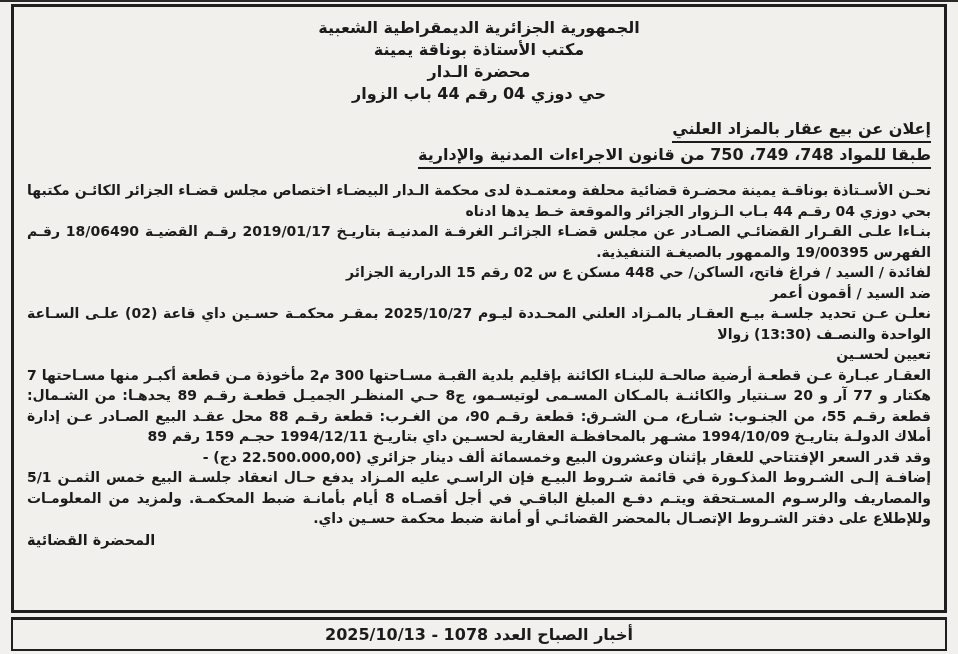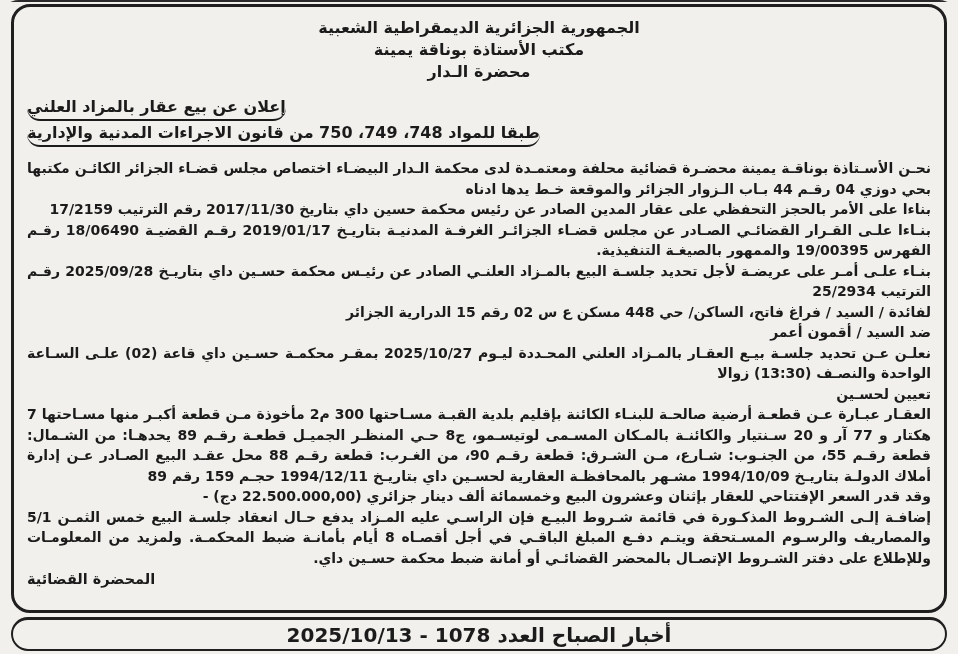--- a/index.html
+++ b/index.html
@@ -1,20 +1,20 @@
 <!DOCTYPE html>
 <html dir="rtl" lang="ar" style="--paper: #f1f0ec; --ink: #1b1b1b; --border: #1f1f1f;"><head>
 <meta charset="utf-8">
 <style>
   :root{
     --paper:#f1f0ec;
     --ink:#1b1b1b;
     --border:#1f1f1f;
   }
-  *{margin:0;padding:0;box-sizing:border-box;border-radius:19px;}
+  *{margin:0;padding:0;box-sizing:border-box;}
   html,body{width:958px;height:654px;overflow:hidden;}
   body{
     background:var(--paper);
     color:var(--ink);
     font-family:"DejaVu Sans", sans-serif;
     font-weight:bold;
     direction:rtl;
     position:relative;
   }
   .scan-top-line{
@@ -29,21 +29,21 @@
     padding:10px 13px 0 13px;
   }
   .doc-header{
     text-align:center;
     font-size:16px;
     line-height:22px;
     letter-spacing:0;
   }
   .title-block{
     margin-top:12px;
-    text-align:left;
+    text-align:right;
     font-size:16px;
     line-height:23px;
   }
   .title-block .u{
     display:inline-block;
     border-bottom:2px solid var(--ink);
     padding-bottom:1px;
   }
   .doc-body{
     margin-top:11px;
@@ -60,47 +60,46 @@
     margin-top:1px;
     font-size:14.5px;
   }
   .footer-box{
     position:absolute;
     left:11px;top:617px;
     width:936px;height:34px;
     border:2px solid var(--border);
     border-top:3px solid var(--border);
     display:flex;align-items:center;justify-content:center;
-    font-size:20px;
+    font-size:16px;
     background:var(--paper);
   }
 </style>
 </head>
 <body>
 
 <div class="scan-top-line"></div>
 
 <div class="doc-box">
 
   <header class="doc-header">
     <div>الجمهورية الجزائرية الديمقراطية الشعبية</div>
     <div>مكتب الأستاذة بوناقة يمينة</div>
     <div>محضرة الـدار</div>
+    <div>حي دوزي 04 رقم 44 باب الزوار</div>
   </header>
 
   <div class="title-block">
     <div><span class="u">إعلان عن بيع عقار بالمزاد العلني</span></div>
     <div><span class="u">طبقا للمواد 748، 749، 750 من قانون الاجراءات المدنية والإدارية</span></div>
   </div>
 
   <div class="doc-body">
     <p>نحـن الأسـتاذة بوناقـة يمينة محضـرة قضائية محلفة ومعتمـدة لدى محكمة الـدار البيضـاء اختصاص مجلس قضـاء الجزائر الكائـن مكتبها بحي دوزي 04 رقـم 44 بـاب الـزوار الجزائر والموقعة خـط يدها ادناه</p>
-    <p>بناءا على الأمر بالحجز التحفظي على عقار المدين الصادر عن رئيس محكمة حسين داي بتاريخ 2017/11/30 رقم الترتيب 17/2159</p>
     <p>بنـاءا علـى القـرار القضائـي الصـادر عن مجلس قضـاء الجزائـر الغرفـة المدنيـة بتاريـخ 2019/01/17 رقـم القضيـة 18/06490 رقـم الفهرس 19/00395 والممهور بالصيغـة التنفيذية.</p>
-    <p>بنـاء علـى أمـر على عريضـة لأجل تحديد جلسـة البيع بالمـزاد العلنـي الصادر عن رئيـس محكمة حسـين داي بتاريـخ 2025/09/28 رقـم الترتيب 25/2934</p>
     <p>لفائدة / السيد / فراغ فاتح، الساكن/ حي 448 مسكن ع س 02 رقم 15 الدرارية الجزائر</p>
     <p>ضد السيد / أقمون أعمر</p>
     <p>نعلـن عـن تحديد جلسـة بيـع العقـار بالمـزاد العلني المحـددة ليـوم 2025/10/27 بمقـر محكمـة حسـين داي قاعة (02) علـى السـاعة الواحدة والنصـف (13:30) زوالا</p>
     <p>تعيين لحسـين</p>
     <p>العقـار عبـارة عـن قطعـة أرضية صالحـة للبنـاء الكائنة بإقليم بلدية القبـة مسـاحتها 300 م2 مأخوذة مـن قطعة أكبـر منها مسـاحتها 7 هكتار و 77 آر و 20 سـنتيار والكائنـة بالمـكان المسـمى لوتيسـمو، ج8 حـي المنظـر الجميـل قطعـة رقـم 89 يحدهـا: من الشـمال: قطعة رقـم 55، من الجنـوب: شـارع، مـن الشـرق: قطعة رقـم 90، من الغـرب: قطعة رقـم 88 محل عقـد البيع الصـادر عـن إدارة أملاك الدولـة بتاريـخ 1994/10/09 مشـهر بالمحافظـة العقارية لحسـين داي بتاريـخ 1994/12/11 حجـم 159 رقم 89</p>
     <p>وقد قدر السعر الإفتتاحي للعقار بإثنان وعشرون البيع وخمسمائة ألف دينار جزائري (22.500.000,00 دج) -</p>
     <p>إضافـة إلـى الشـروط المذكـورة في قائمة شـروط البيـع فإن الراسـي عليه المـزاد يدفع حـال انعقاد جلسـة البيع خمس الثمـن 5/1 والمصاريف والرسـوم المسـتحقة ويتـم دفـع المبلغ الباقـي في أجل أقصـاه 8 أيام بأمانـة ضبط المحكمـة. ولمزيد من المعلومـات وللإطلاع على دفتر الشـروط الإتصـال بالمحضر القضائـي أو أمانة ضبط محكمة حسـين داي.</p>
     <div class="signature">المحضرة القضائية</div>
   </div>
 

